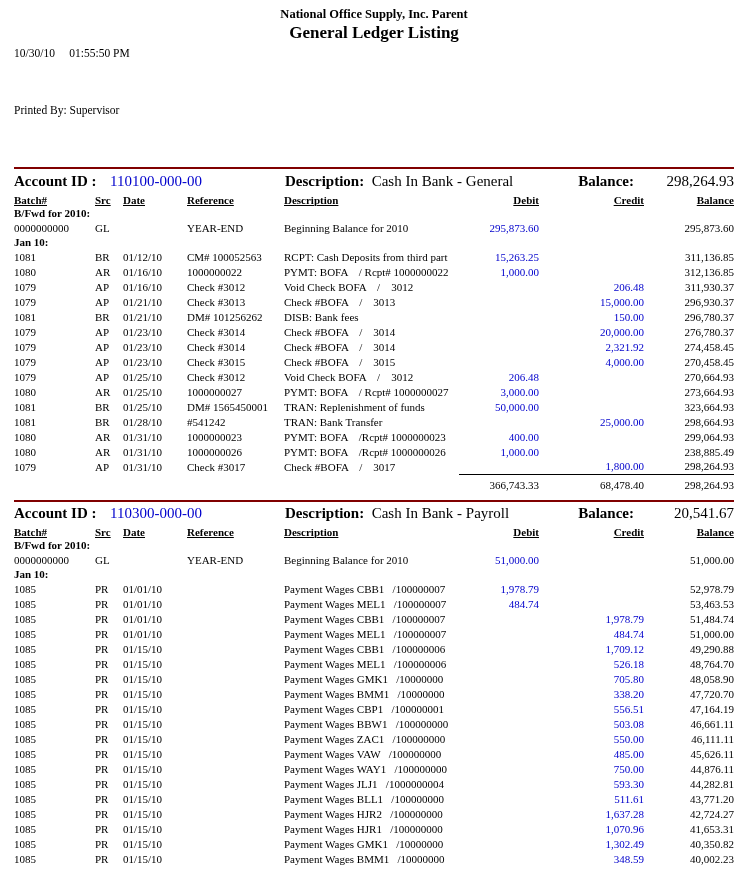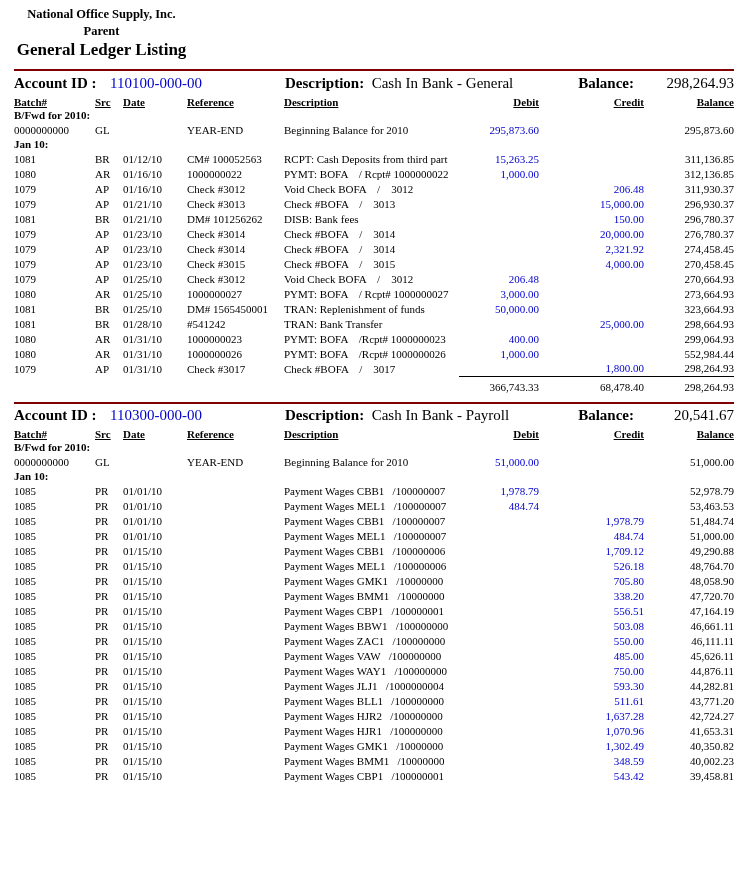--- a/index.html
+++ b/index.html
@@ -39,20 +39,24 @@
   .ledger tr.group-row td { font-weight: bold; height: 14px; color: #000; }
   .ledger tbody.totals td { font-weight: normal; height: 21px; vertical-align: middle; color: #000; }
   .ledger tbody.totals td.tline { border-top: 1px solid #000; }
 </style>
 </head>
 <body>
 
 <div class="page">
 
   <div class="report-header">
+    <div class="hdr-left">
+      <div>10/30/10     01:55:50 PM</div>
+      <div>Printed By: Supervisor</div>
+    </div>
     <div class="hdr-center">
       <div class="company">National Office Supply, Inc. Parent</div>
       <div class="title">General Ledger Listing</div>
     </div>
   </div>
 
   <hr class="rule">
 
   <div class="acct-row">
     <span class="acct-label">Account ID :</span>
@@ -250,21 +254,21 @@
   </tr>
 
   <tr class="data-row">
     <td class="c-batch">1080</td>
     <td class="c-src">AR</td>
     <td class="c-date">01/31/10</td>
     <td class="c-ref">1000000026</td>
     <td class="c-desc">PYMT: BOFA    /Rcpt# 1000000026</td>
     <td class="c-debit num">1,000.00</td>
     <td class="c-credit num"></td>
-    <td class="c-balance num">552,984.44</td>
+    <td class="c-balance num">238,885.49</td>
   </tr>
 
   <tr class="data-row">
     <td class="c-batch">1079</td>
     <td class="c-src">AP</td>
     <td class="c-date">01/31/10</td>
     <td class="c-ref">Check #3017</td>
     <td class="c-desc">Check #BOFA    /    3017</td>
     <td class="c-debit num"></td>
     <td class="c-credit num">1,800.00</td>

